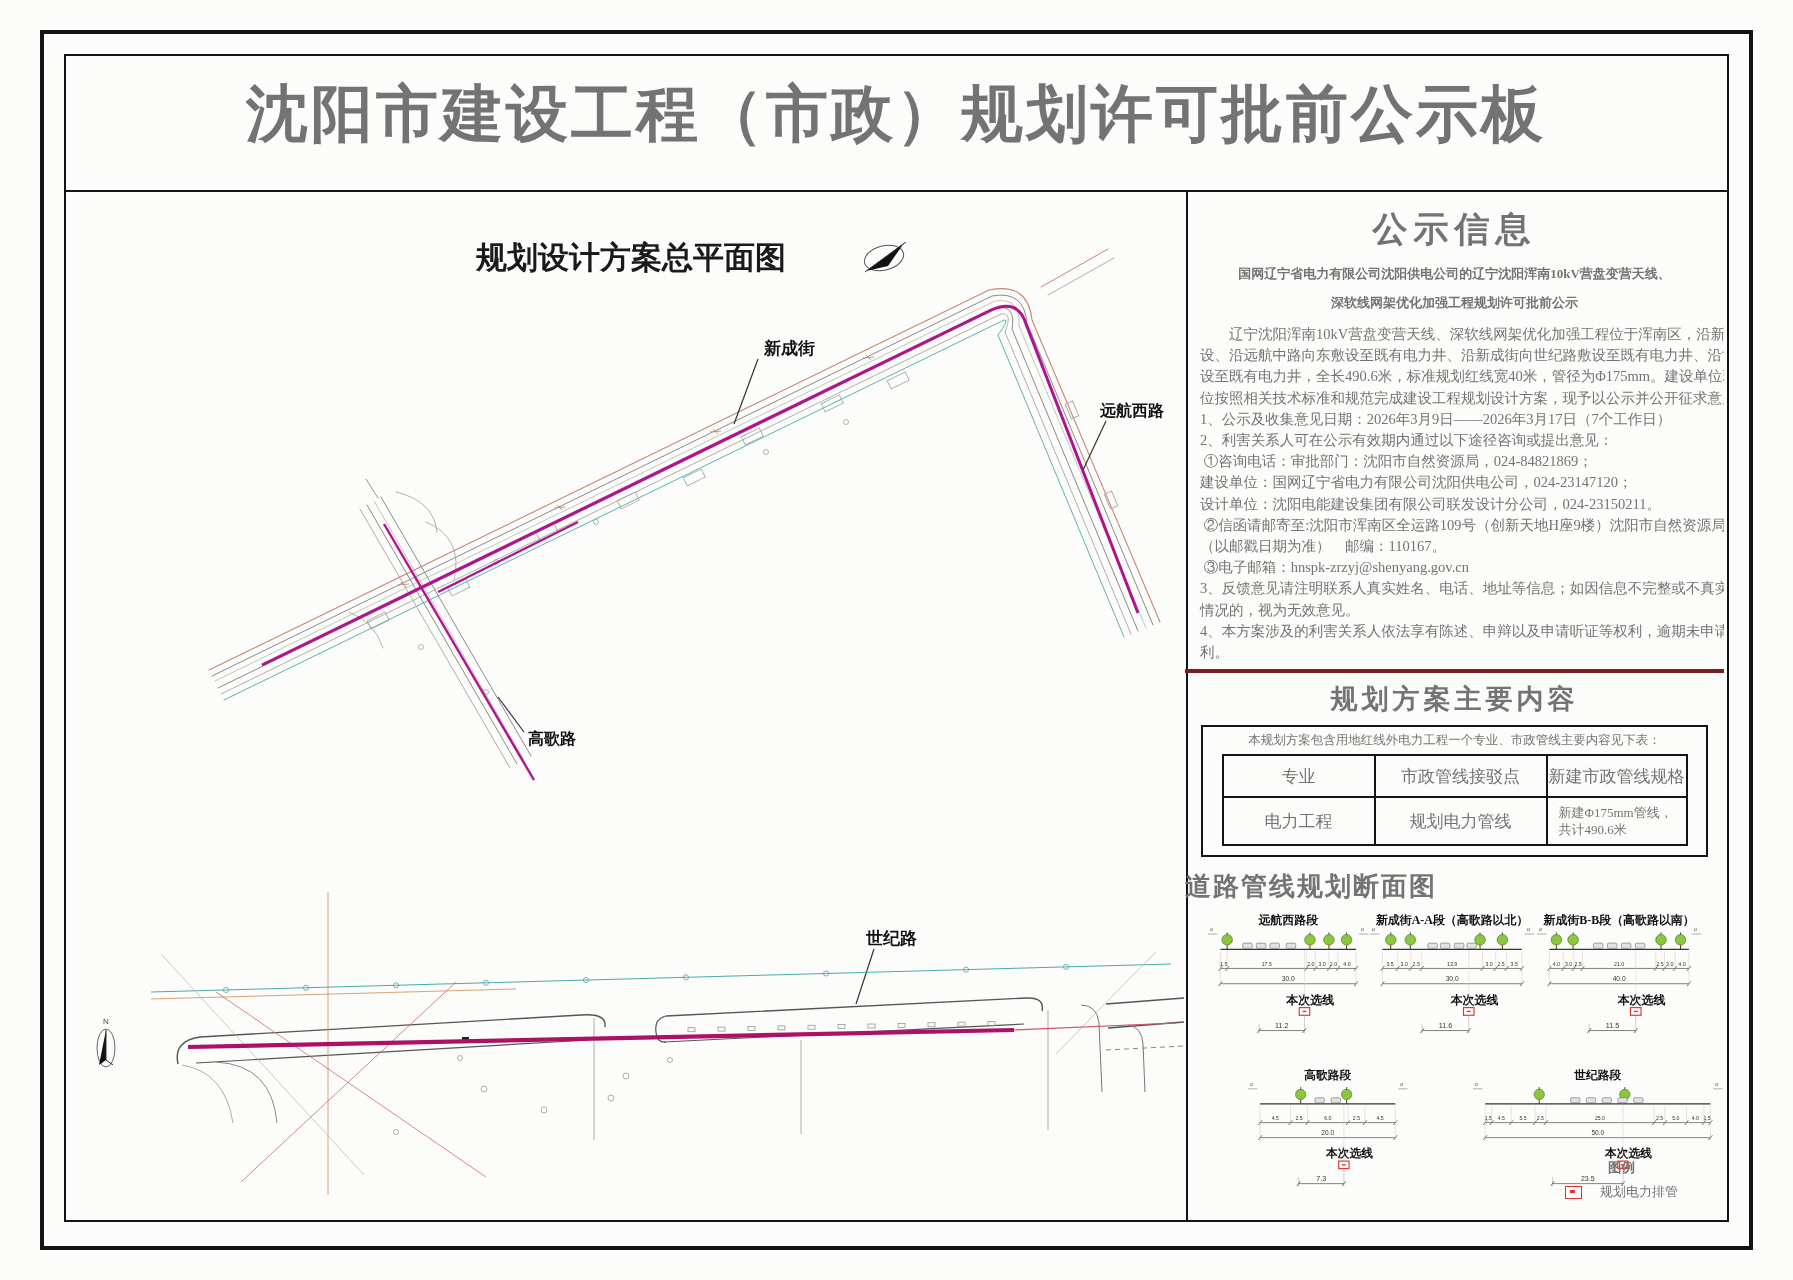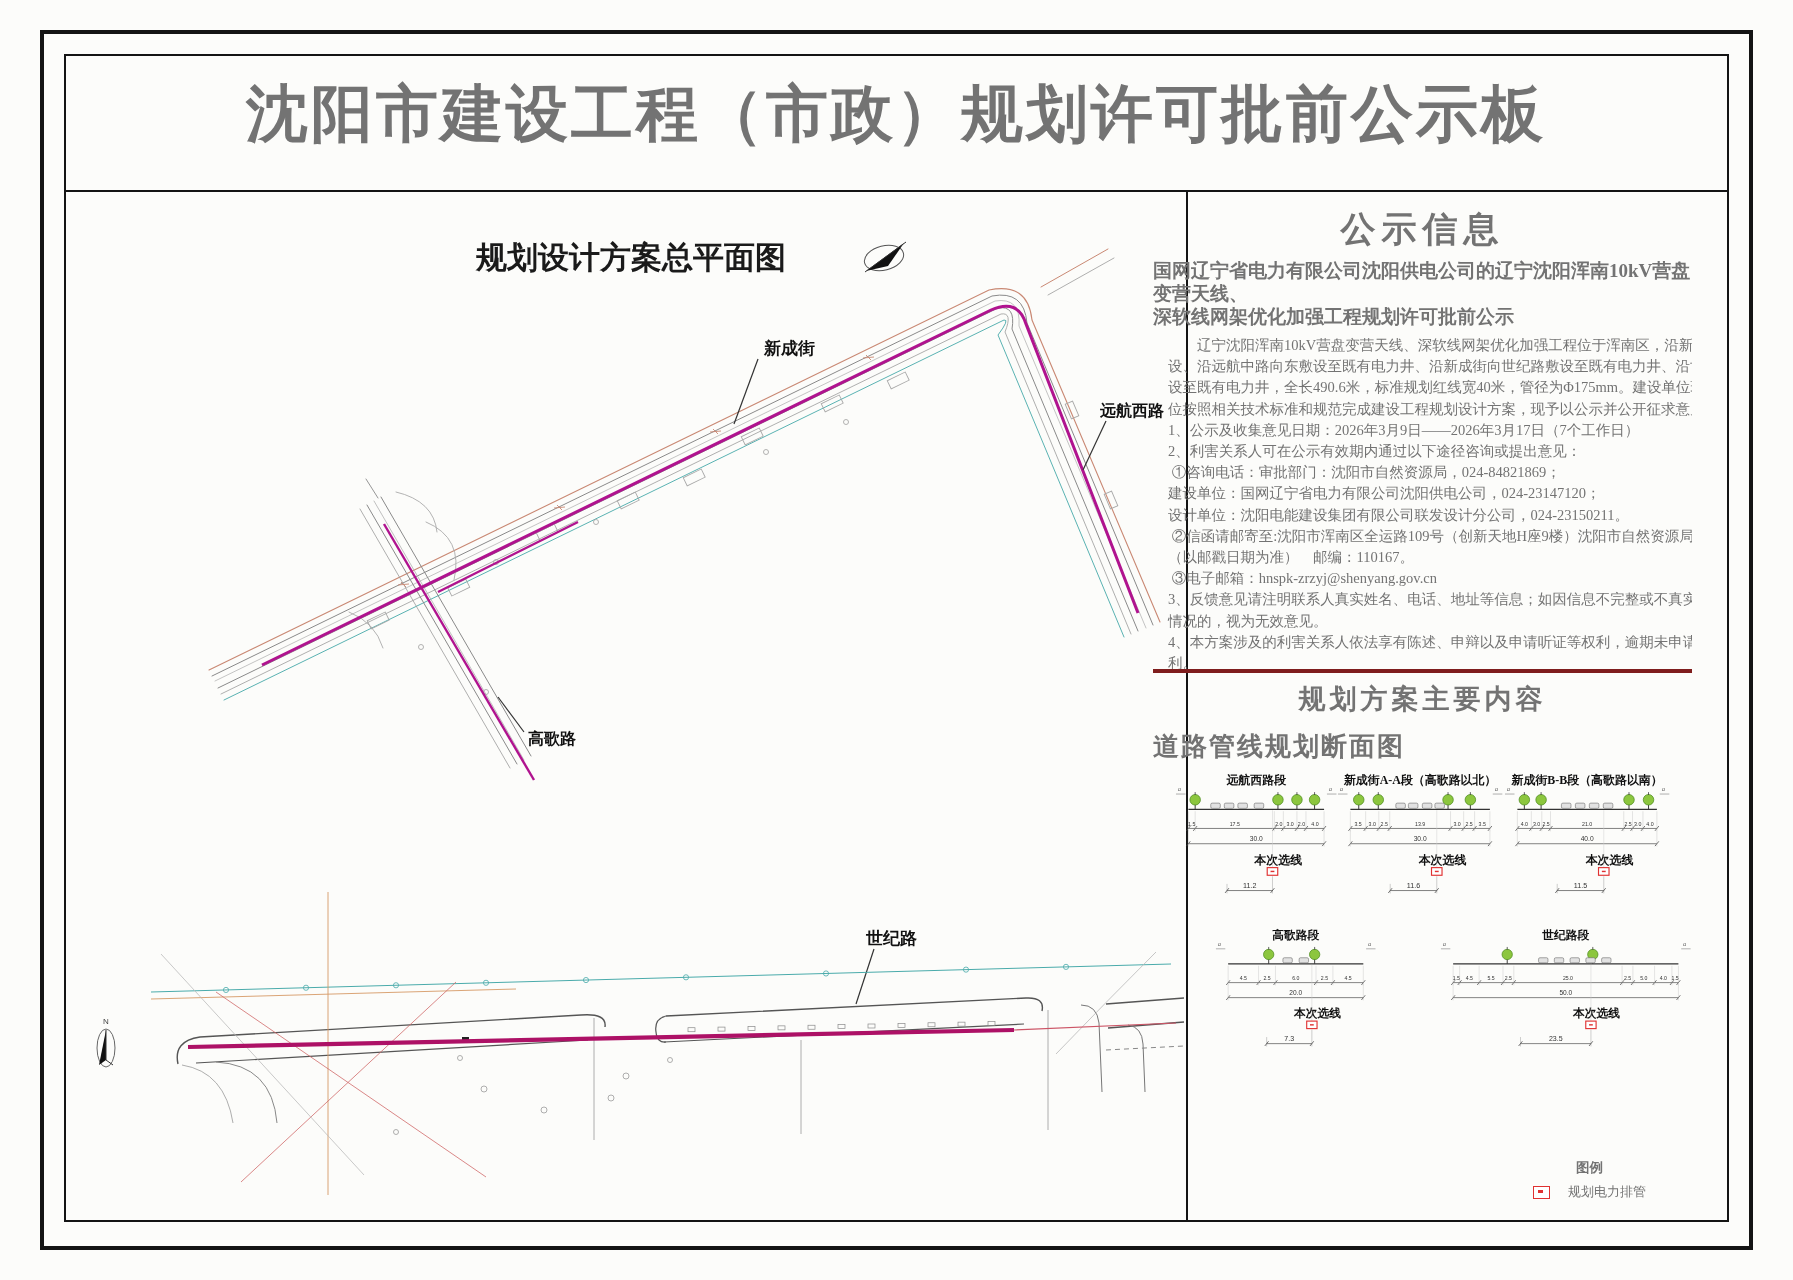--- a/index.html
+++ b/index.html
@@ -5,24 +5,24 @@
   html,body{margin:0;padding:0;background:#e8e8e6;}
   .sheet{position:relative;width:1793px;height:1280px;background:#fcfcfa;overflow:hidden;
          font-family:"Liberation Serif",serif;color:#737373;}
   .outer-border{position:absolute;left:40px;top:30px;width:1705px;height:1212px;border:4px solid #141414;}
   .inner-border{position:absolute;left:64px;top:54px;width:1661px;height:1164px;border:2px solid #141414;}
   .page-title{position:absolute;left:66px;top:72px;width:1660px;text-align:center;
               font-size:62px;font-weight:bold;letter-spacing:3px;white-space:nowrap;}
   .content-top{position:absolute;left:64px;top:190px;width:1663px;border-top:2px solid #141414;}
   .v-divider{position:absolute;left:1186px;top:190px;height:1030px;border-left:2px solid #141414;}
   .map-svg{position:absolute;left:66px;top:192px;}
-  .right-panel{position:absolute;left:1153px;top:192px;width:539px;height:1026px;}
+  .right-panel{position:absolute;left:1185px;top:192px;width:539px;height:1026px;}
   .notice{position:relative;height:477px;overflow:hidden;}
   .notice-title{margin-top:14px;text-align:center;font-size:35px;font-weight:bold;letter-spacing:6px;}
-  .notice-sub{text-align:left;font-weight:bold;font-size:19px;line-height:23px;}
+  .notice-sub{text-align:center;font-weight:bold;font-size:13px;line-height:29px;}
   .notice-sub.first{margin-top:6px;}
   .notice-body{margin:7px 12px 0 15px;font-size:14.5px;line-height:21.2px;}
   .notice-body div{white-space:pre;}
   .plan{position:relative;height:549px;border-top:4px solid #7f1d1d;}
   .plan-title{margin-top:8px;text-align:center;font-size:27px;font-weight:bold;letter-spacing:4px;}
   .note-box{width:503px;margin:8px auto 0;border:2px solid #141414;padding:5px 0 9px;}
   .note-text{text-align:center;font-size:12.5px;}
   table.spec{border-collapse:collapse;margin:5px auto 0;}
   table.spec td{border:2.5px solid #141414;text-align:center;font-size:17px;}
   table.spec .c1{width:148px;} table.spec .c2{width:168px;} table.spec .c3{width:136px;}
@@ -209,20 +209,42 @@
           <div>情况的，视为无效意见。</div>
           <div>4、本方案涉及的利害关系人依法享有陈述、申辩以及申请听证等权利，逾期未申请则视为放弃上述权</div>
           <div>利。</div>
         </div>
 
     </div>
 
     <div class="plan">
       <div class="plan-title">规划方案主要内容</div>
 
+      <div class="note-box">
+        <div class="note-text">本规划方案包含用地红线外电力工程一个专业、市政管线主要内容见下表：</div>
+        <table class="spec">
+          <tbody>
+              <tr class="hd">
+            <td class="c1">专业</td>
+            <td class="c2">市政管线接驳点</td>
+            <td class="c3">新建市政管线规格</td>
+          </tr>
+          <tr class="row">
+            <td>电力工程</td>
+            <td>规划电力管线</td>
+            <td>
+              <div class="spec-cell">
+                <div>新建Φ175mm管线，</div>
+                <div>共计490.6米</div>
+              </div>
+            </td>
+          </tr>
+        </tbody>
+          </table>
+      </div>
 
       <div class="cs-title">道路管线规划断面图</div>
       <div class="cs-row1" id="cs-row1">
           <svg width="170" height="140" viewBox="0 0 170 140">
             <text x="85" y="14" font-size="12.5" font-weight="bold" text-anchor="middle" font-family="Liberation Serif,serif" fill="#111">远航西路段</text>
             <line x1="14" y1="40" x2="156" y2="40" stroke="#333" stroke-width="1.2"></line>
             <text x="3" y="21" font-size="7" fill="#666" font-family="Liberation Serif,serif" font-style="italic">a</text>
             <text x="161" y="21" font-size="7" fill="#666" font-family="Liberation Serif,serif" font-style="italic">a</text>
             <line x1="1" y1="24" x2="11" y2="24" stroke="#888" stroke-width="0.7"></line>
             <line x1="159" y1="24" x2="169" y2="24" stroke="#888" stroke-width="0.7"></line>

